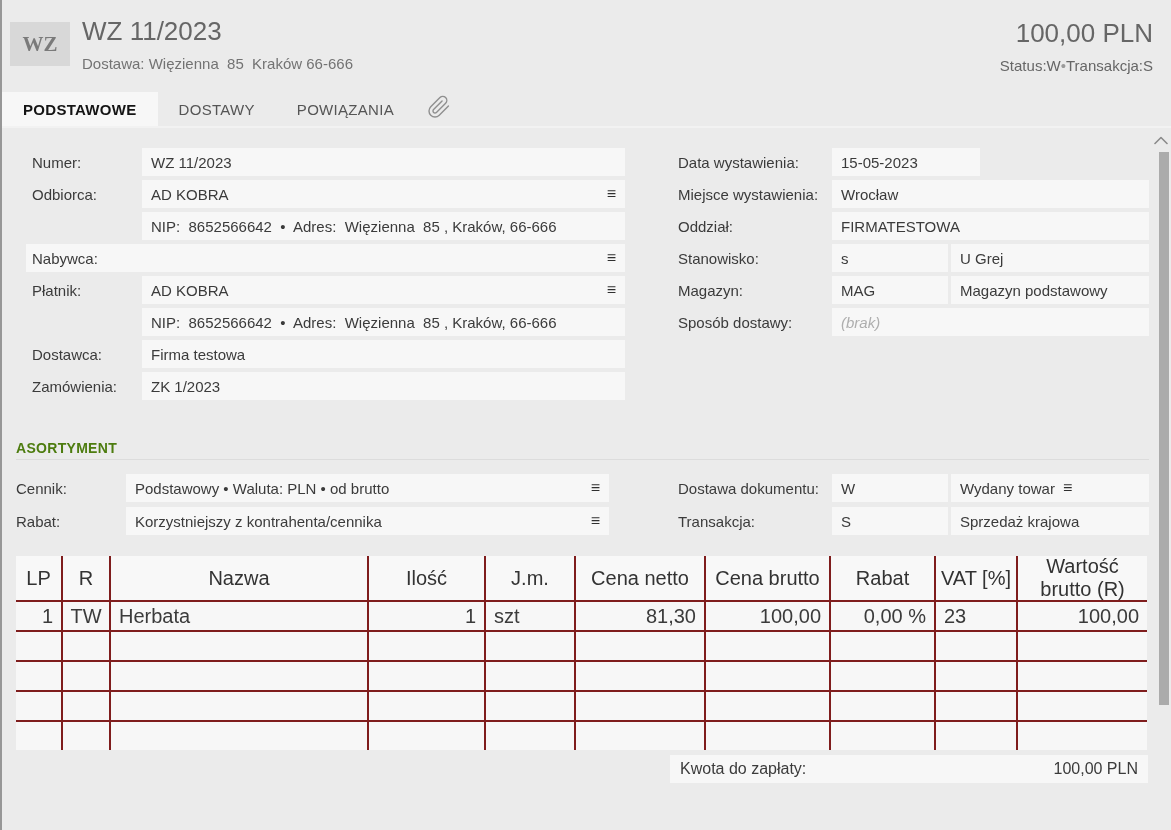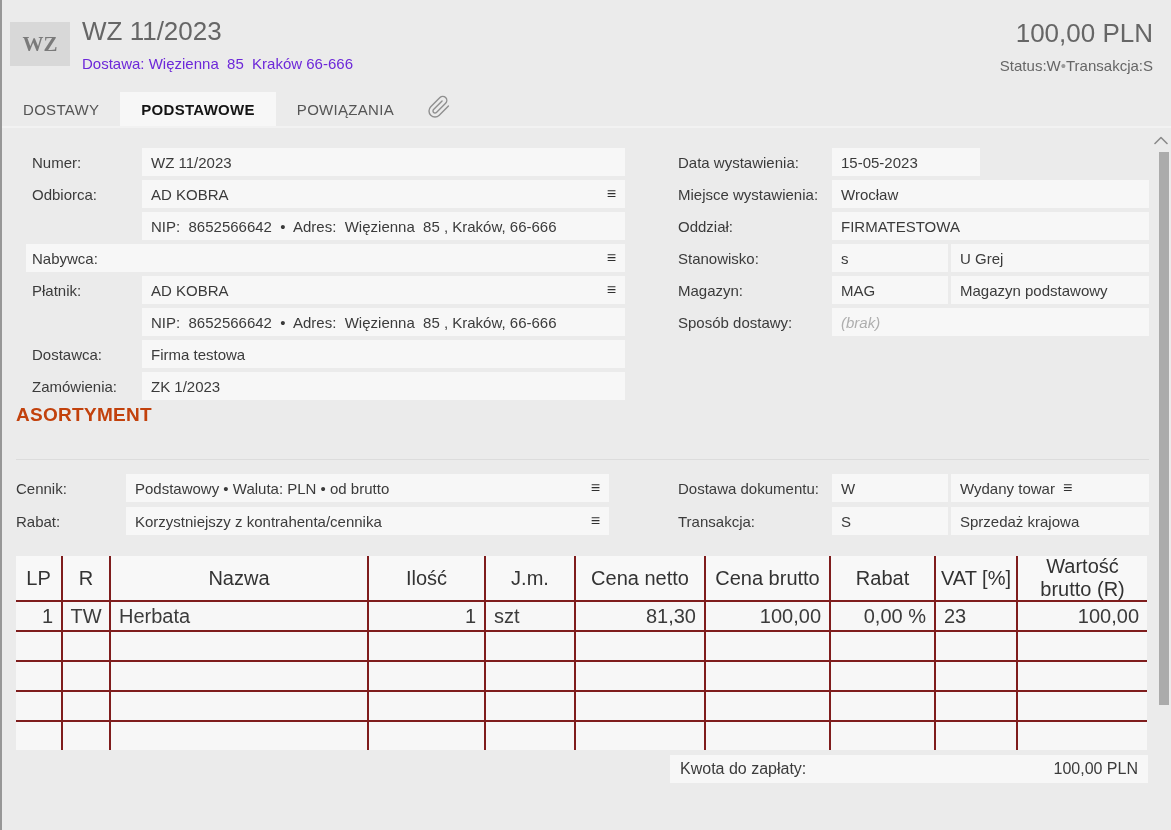--- a/index.html
+++ b/index.html
@@ -4,21 +4,21 @@
 <style>
   html,body{margin:0;padding:0;}
   body{width:1171px;height:830px;background:#e4e4e4;font-family:"Liberation Sans",sans-serif;}
   .app{position:relative;width:1171px;height:830px;background:#ebebeb;overflow:hidden;
        border-left:2px solid #979797;box-sizing:border-box;color:#3b3b3b;}
 
   
   .badge{position:absolute;left:8px;top:22px;width:60px;height:44px;background:#d8d8d8;
          color:#7a7a7a;font-weight:bold;font-size:21px;display:flex;align-items:center;justify-content:center;font-family:Liberation Serif, serif;}
   .title{position:absolute;left:80px;top:16px;font-size:26px;color:#666;}
-  .subtitle{position:absolute;left:80px;top:55px;font-size:15px;color:#6d28d9;white-space:pre;}
+  .subtitle{position:absolute;left:80px;top:55px;font-size:15px;color:#737373;white-space:pre;}
   .amount{position:absolute;right:18px;top:18px;font-size:26px;color:#666;}
   .statusline{position:absolute;right:18px;top:57px;font-size:15px;color:#666;display:flex;gap:0;align-items:center;}
   .statusline .dot{color:#9a9a9a;}
 
   
   .tabbar{position:absolute;left:0;top:92px;width:100%;height:34px;display:flex;align-items:stretch;
           border-bottom:2px solid #f2f2f2;}
   .tab{display:flex;align-items:center;padding:0 21px;font-size:15px;color:#555;letter-spacing:.3px;cursor:default;}
   .tab.active{background:#f7f7f7;font-weight:bold;color:#141414;}
   .attach{display:flex;align-items:center;padding:0 12px;}
@@ -37,21 +37,21 @@
   .fbox{flex:1;background:#f7f7f7;display:flex;align-items:center;padding:0 9px;font-size:15px;gap:8px;min-width:0;}
   .fbox .val{flex:1;white-space:pre;overflow:hidden;}
   .fbox.short{flex:none;width:130px;}
   .menu-glyph{color:#2f2f2f;font-size:16px;line-height:1;flex:none;}
   .split{flex:1;display:flex;gap:3px;min-width:0;}
   .split .code{width:98px;flex:none;background:#f7f7f7;display:flex;align-items:center;padding:0 9px;font-size:15px;}
   .split .name{flex:1;background:#f7f7f7;display:flex;align-items:center;padding:0 9px;font-size:15px;gap:8px;min-width:0;}
   .placeholder{color:#aeaeae;font-style:italic;}
 
   
-  .section-h{position:absolute;left:14px;top:404px;font-size:19px;font-weight:bold;color:#c2410c;letter-spacing:.3px;}
+  .section-h{position:absolute;left:14px;top:440px;font-size:14px;font-weight:bold;color:#4d7c0f;letter-spacing:.3px;}
   .section-rule{position:absolute;left:14px;top:459px;width:1133px;height:0;border-top:1px solid #dcdcdc;}
 
   
   .items{position:absolute;left:14px;top:556px;display:grid;
          grid-template-columns:45px 46px 256px 115px 88px 128px 123px 103px 80px 129px;
          grid-template-rows:44px 28px 28px 28px 28px 28px;gap:2px;background:#7f1d1d;font-size:20px;}
   .hcell{background:#f8f8f8;display:flex;align-items:center;justify-content:center;text-align:center;
          line-height:1.15;color:#333;padding:0 4px;}
   .cell{background:#f7f7f7;display:flex;align-items:center;padding:0 8px;min-width:0;}
   .cell.r{justify-content:flex-end;}
@@ -78,22 +78,22 @@
   <div class="amount">100,00 PLN</div>
   <div class="statusline">
     <span>Status:</span>
     <span>W</span>
     <span class="dot">•</span>
     <span>Transakcja:</span>
     <span>S</span>
   </div>
 
   <div class="tabbar">
+    <div class="tab active">PODSTAWOWE</div>
     <div class="tab">DOSTAWY</div>
-    <div class="tab active">PODSTAWOWE</div>
     <div class="tab">POWIĄZANIA</div>
     <div class="attach">
       <span>
         <svg width="24" height="24" viewBox="0 0 24 24" fill="none" stroke="#8f8f8f" stroke-width="1.4" stroke-linecap="round" stroke-linejoin="round">
           <path d="M21.44 11.05l-9.19 9.19a6 6 0 0 1-8.49-8.49l9.19-9.19a4 4 0 0 1 5.66 5.66l-9.2 9.19a2 2 0 0 1-2.83-2.83l8.49-8.48"></path>
         </svg>
       </span>
     </div>
   </div>
 

